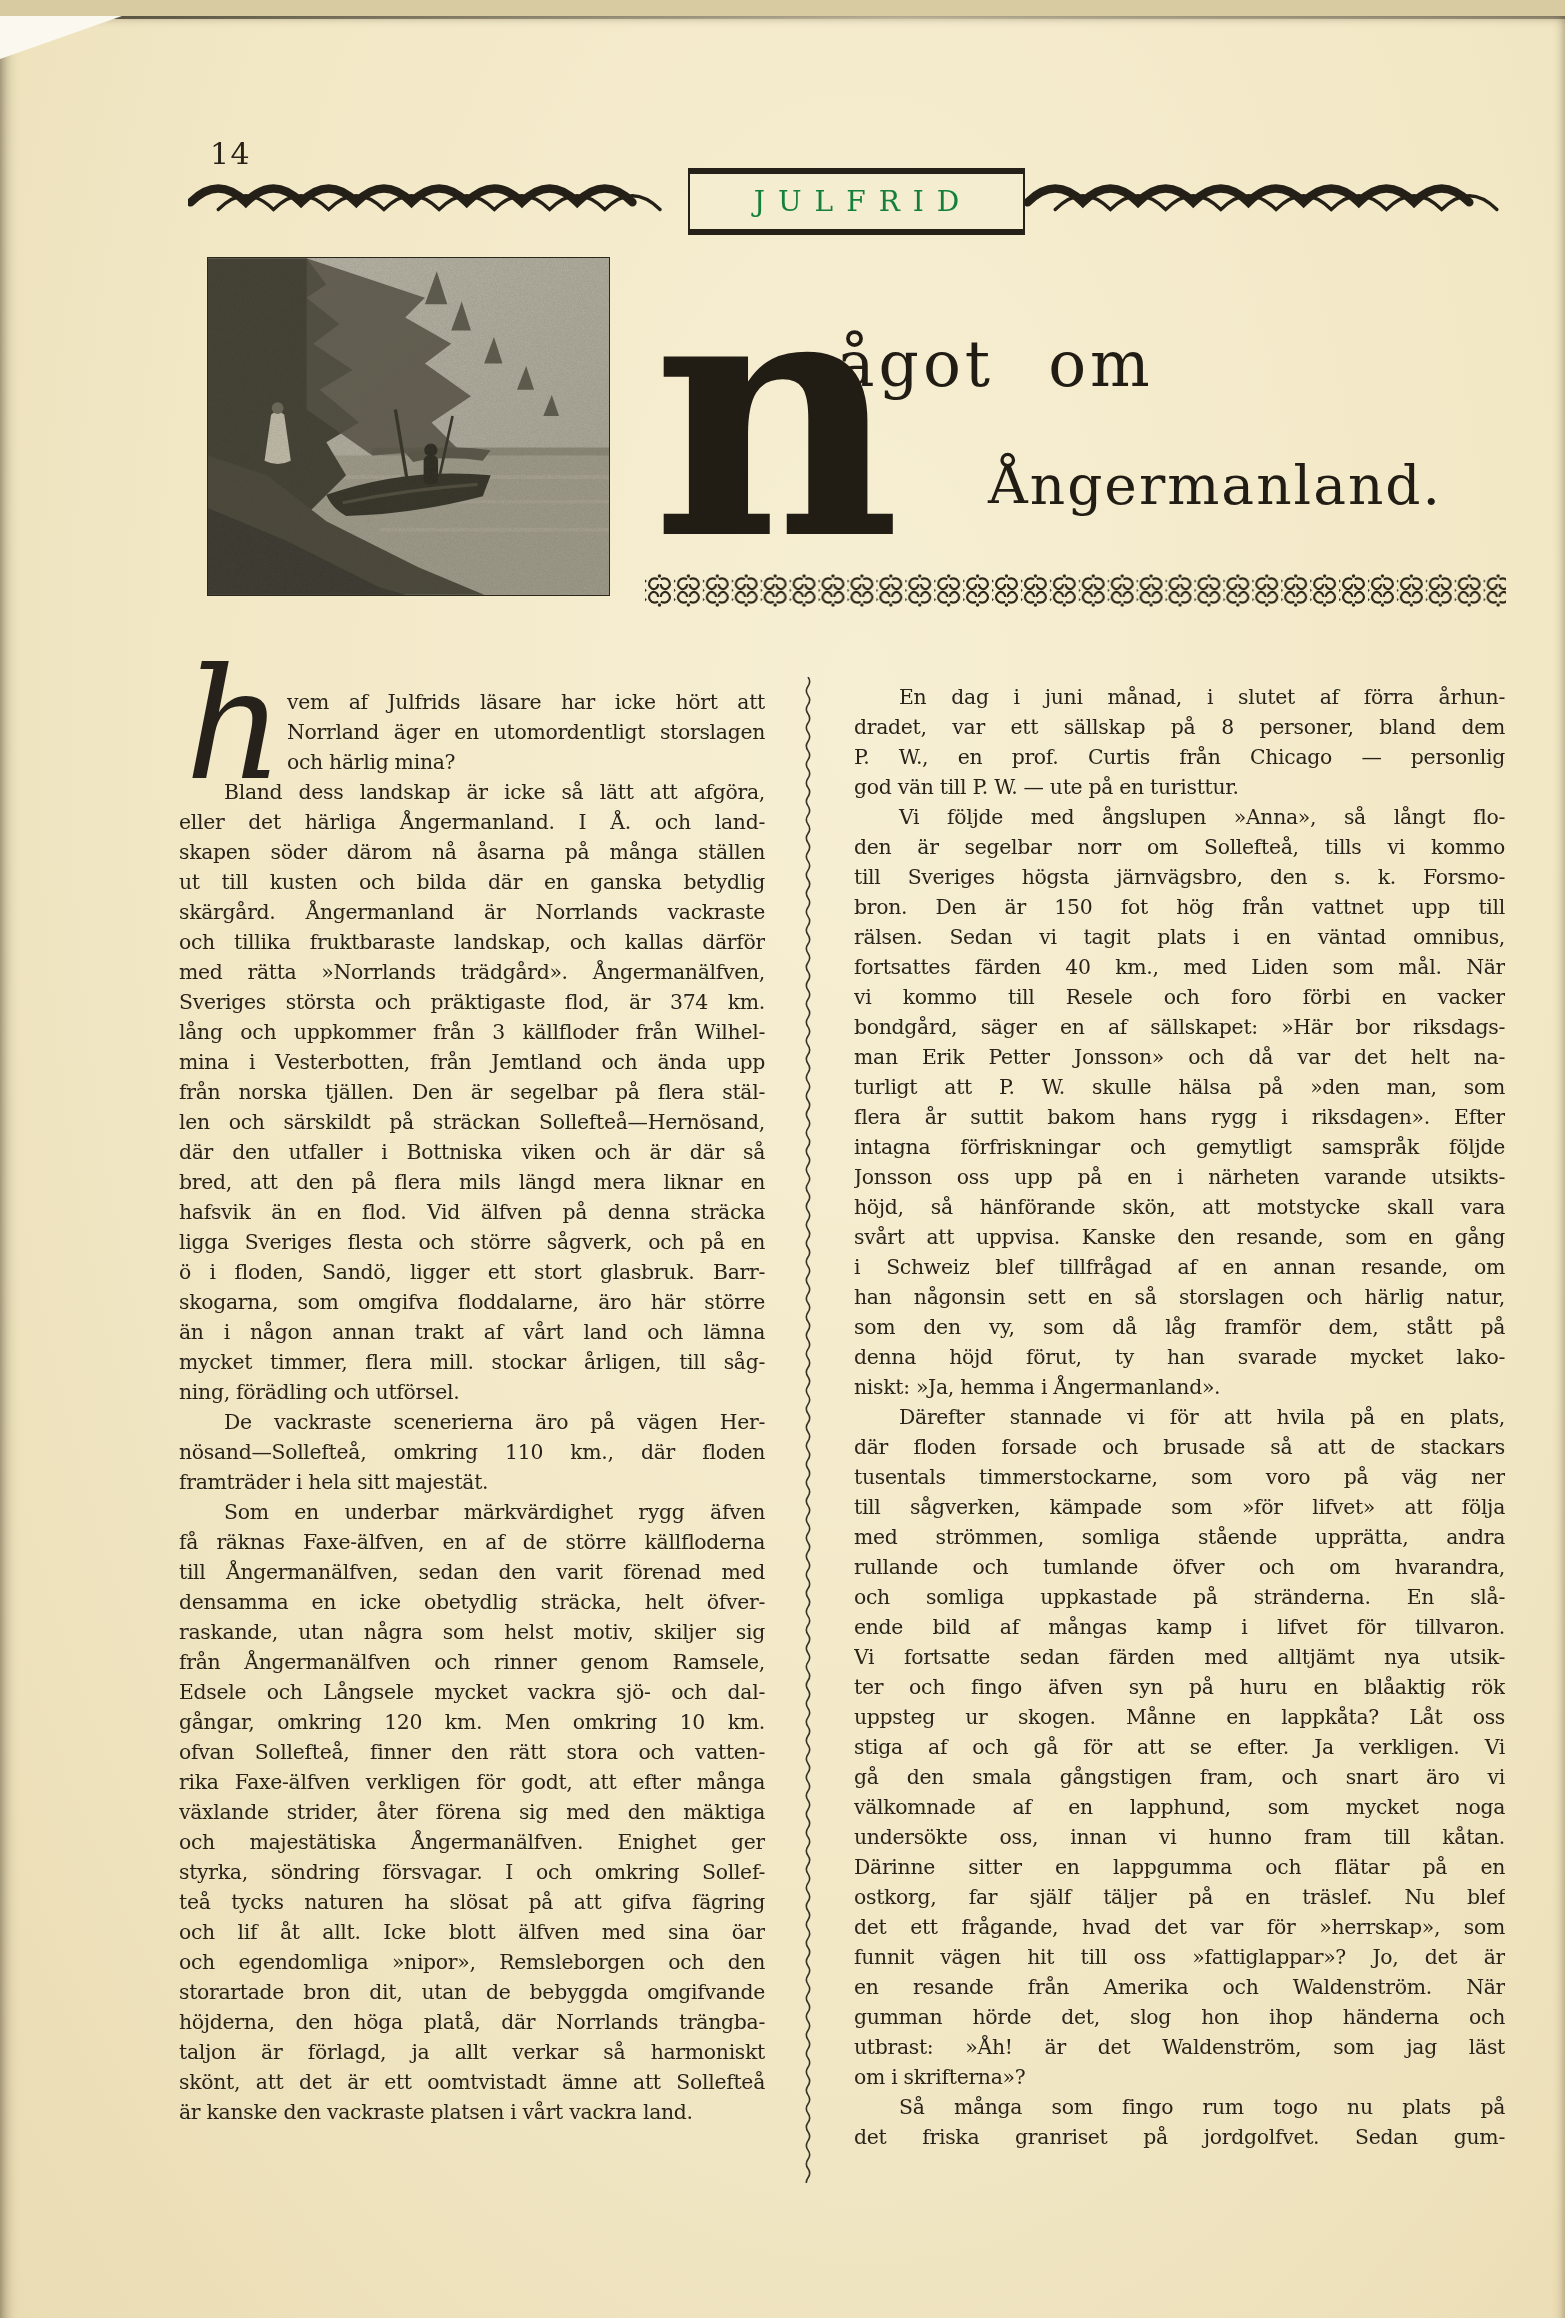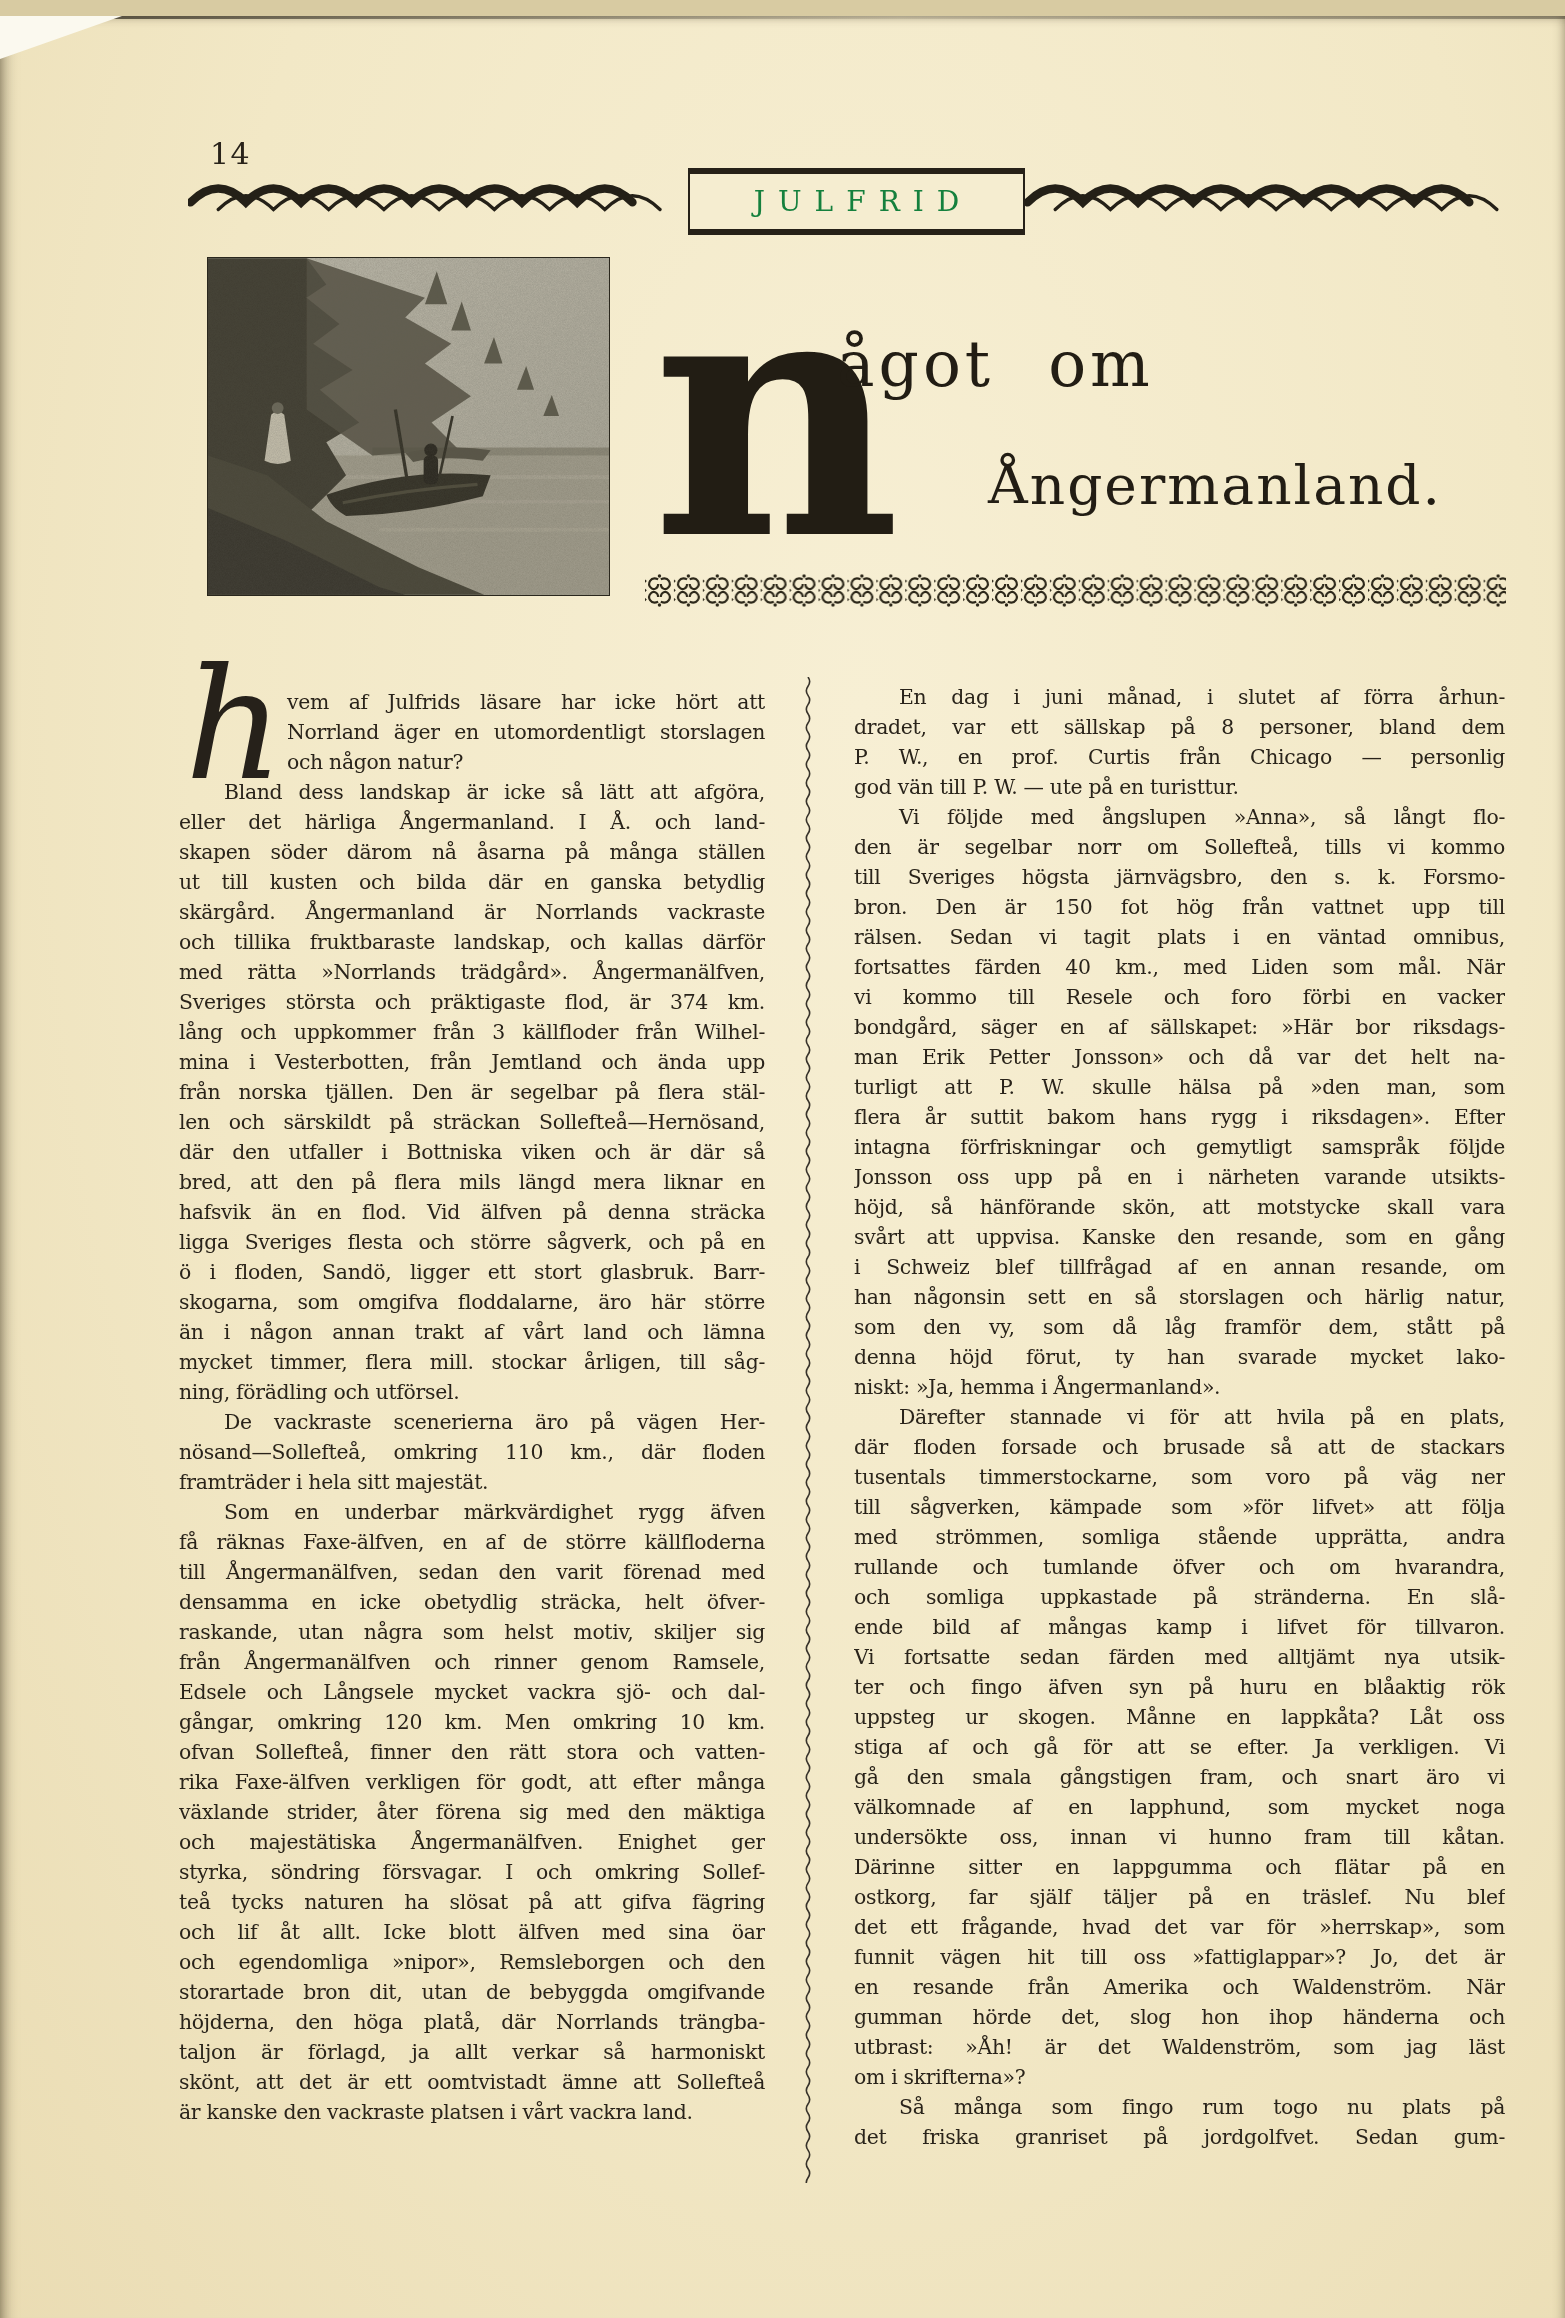--- a/index.html
+++ b/index.html
@@ -152,21 +152,21 @@
         </g>
       </pattern>
     </defs>
     <rect x="0" y="0" width="1310" height="56" fill="url(#scroll)"></rect>
   </svg>
 
   <span class="body-dropcap">h</span>
   <div class="col left" id="col-left-lines">
       <div class="line dropgap">vem af Julfrids läsare har icke hört att</div>
       <div class="line dropgap">Norrland äger en utomordentligt storslagen</div>
-      <div class="line end dropgap">och någon natur?</div>
+      <div class="line end dropgap">och härlig mina?</div>
       <div class="line indent">Bland dess landskap är icke så lätt att afgöra,</div>
       <div class="line">eller det härliga Ångermanland.  I Å. och land-</div>
       <div class="line">skapen söder därom nå åsarna på många ställen</div>
       <div class="line">ut till kusten och bilda där en ganska betydlig</div>
       <div class="line">skärgård.  Ångermanland är Norrlands vackraste</div>
       <div class="line">och tillika fruktbaraste landskap, och kallas därför</div>
       <div class="line">med rätta »Norrlands trädgård».  Ångermanälfven,</div>
       <div class="line">Sveriges största och präktigaste flod, är 374 km.</div>
       <div class="line">lång och uppkommer från 3 källfloder från Wilhel-</div>
       <div class="line">mina i Vesterbotten, från Jemtland och ända upp</div>

